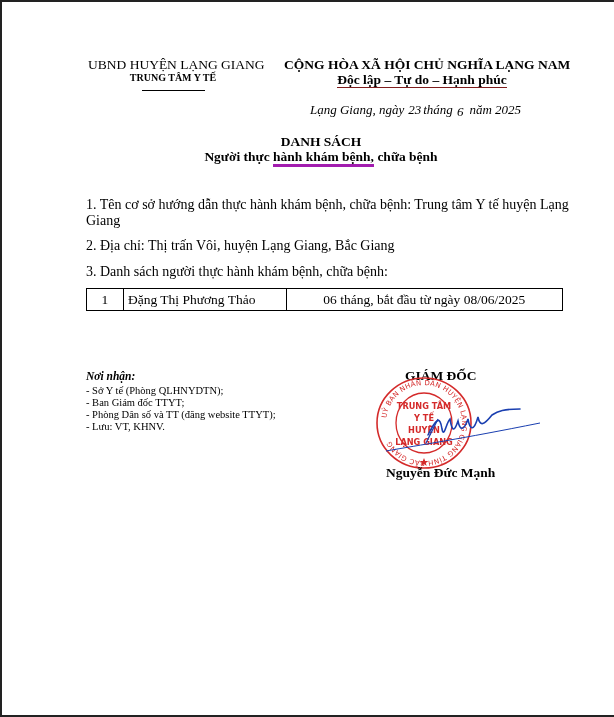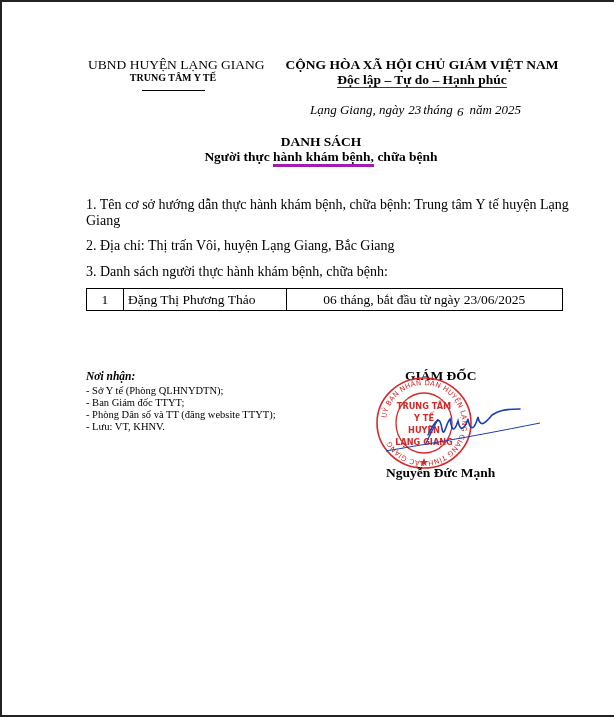--- a/index.html
+++ b/index.html
@@ -75,21 +75,21 @@
   </style>
 </head>
 <body>
 
 <div class="frame"></div>
 
 <div class="abs hl1">UBND HUYỆN LẠNG GIANG</div>
 <div class="abs hl2">TRUNG TÂM Y TẾ</div>
 <div class="abs hl-rule"></div>
 
-<div class="abs hr1">CỘNG HÒA XÃ HỘI CHỦ GIÁM VIỆT NAM</div>
+<div class="abs hr1">CỘNG HÒA XÃ HỘI CHỦ NGHĨA LẠNG NAM</div>
 <div class="abs hr2"><span>Độc lập – Tự do – Hạnh phúc</span></div>
 
 <div class="abs date">
   <span>Lạng Giang, ngày</span><span class="num d1">23</span><span>tháng</span><span class="num d2">6</span><span>năm 2025</span>
 </div>
 
 <div class="abs t1">DANH SÁCH</div>
 <div class="abs t2"><span>Người thực </span><span class="u">hành khám bệnh,</span><span> chữa bệnh</span></div>
 
 <div class="abs p p1">1. Tên cơ sở hướng dẫn thực hành khám bệnh, chữa bệnh: Trung tâm Y tế huyện Lạng</div>
@@ -100,21 +100,21 @@
 <table class="list">
   <colgroup>
     <col style="width:37px">
     <col style="width:163px">
     <col style="width:277px">
   </colgroup>
   <tbody>
   <tr>
     <td>1</td>
     <td class="name">Đặng Thị Phương Thảo</td>
-    <td>06 tháng, bắt đầu từ ngày 23/06/2025</td>
+    <td>06 tháng, bắt đầu từ ngày 08/06/2025</td>
   </tr>
 </tbody>
   </table>
 
 <div class="abs rec rec-h">Nơi nhận:</div>
 <div class="abs rec r1">- Sở Y tế (Phòng QLHNYDTN);</div>
 <div class="abs rec r2">- Ban Giám đốc TTYT;</div>
 <div class="abs rec r3">- Phòng Dân số và TT (đăng website TTYT);</div>
 <div class="abs rec r4">- Lưu: VT, KHNV.</div>
 

